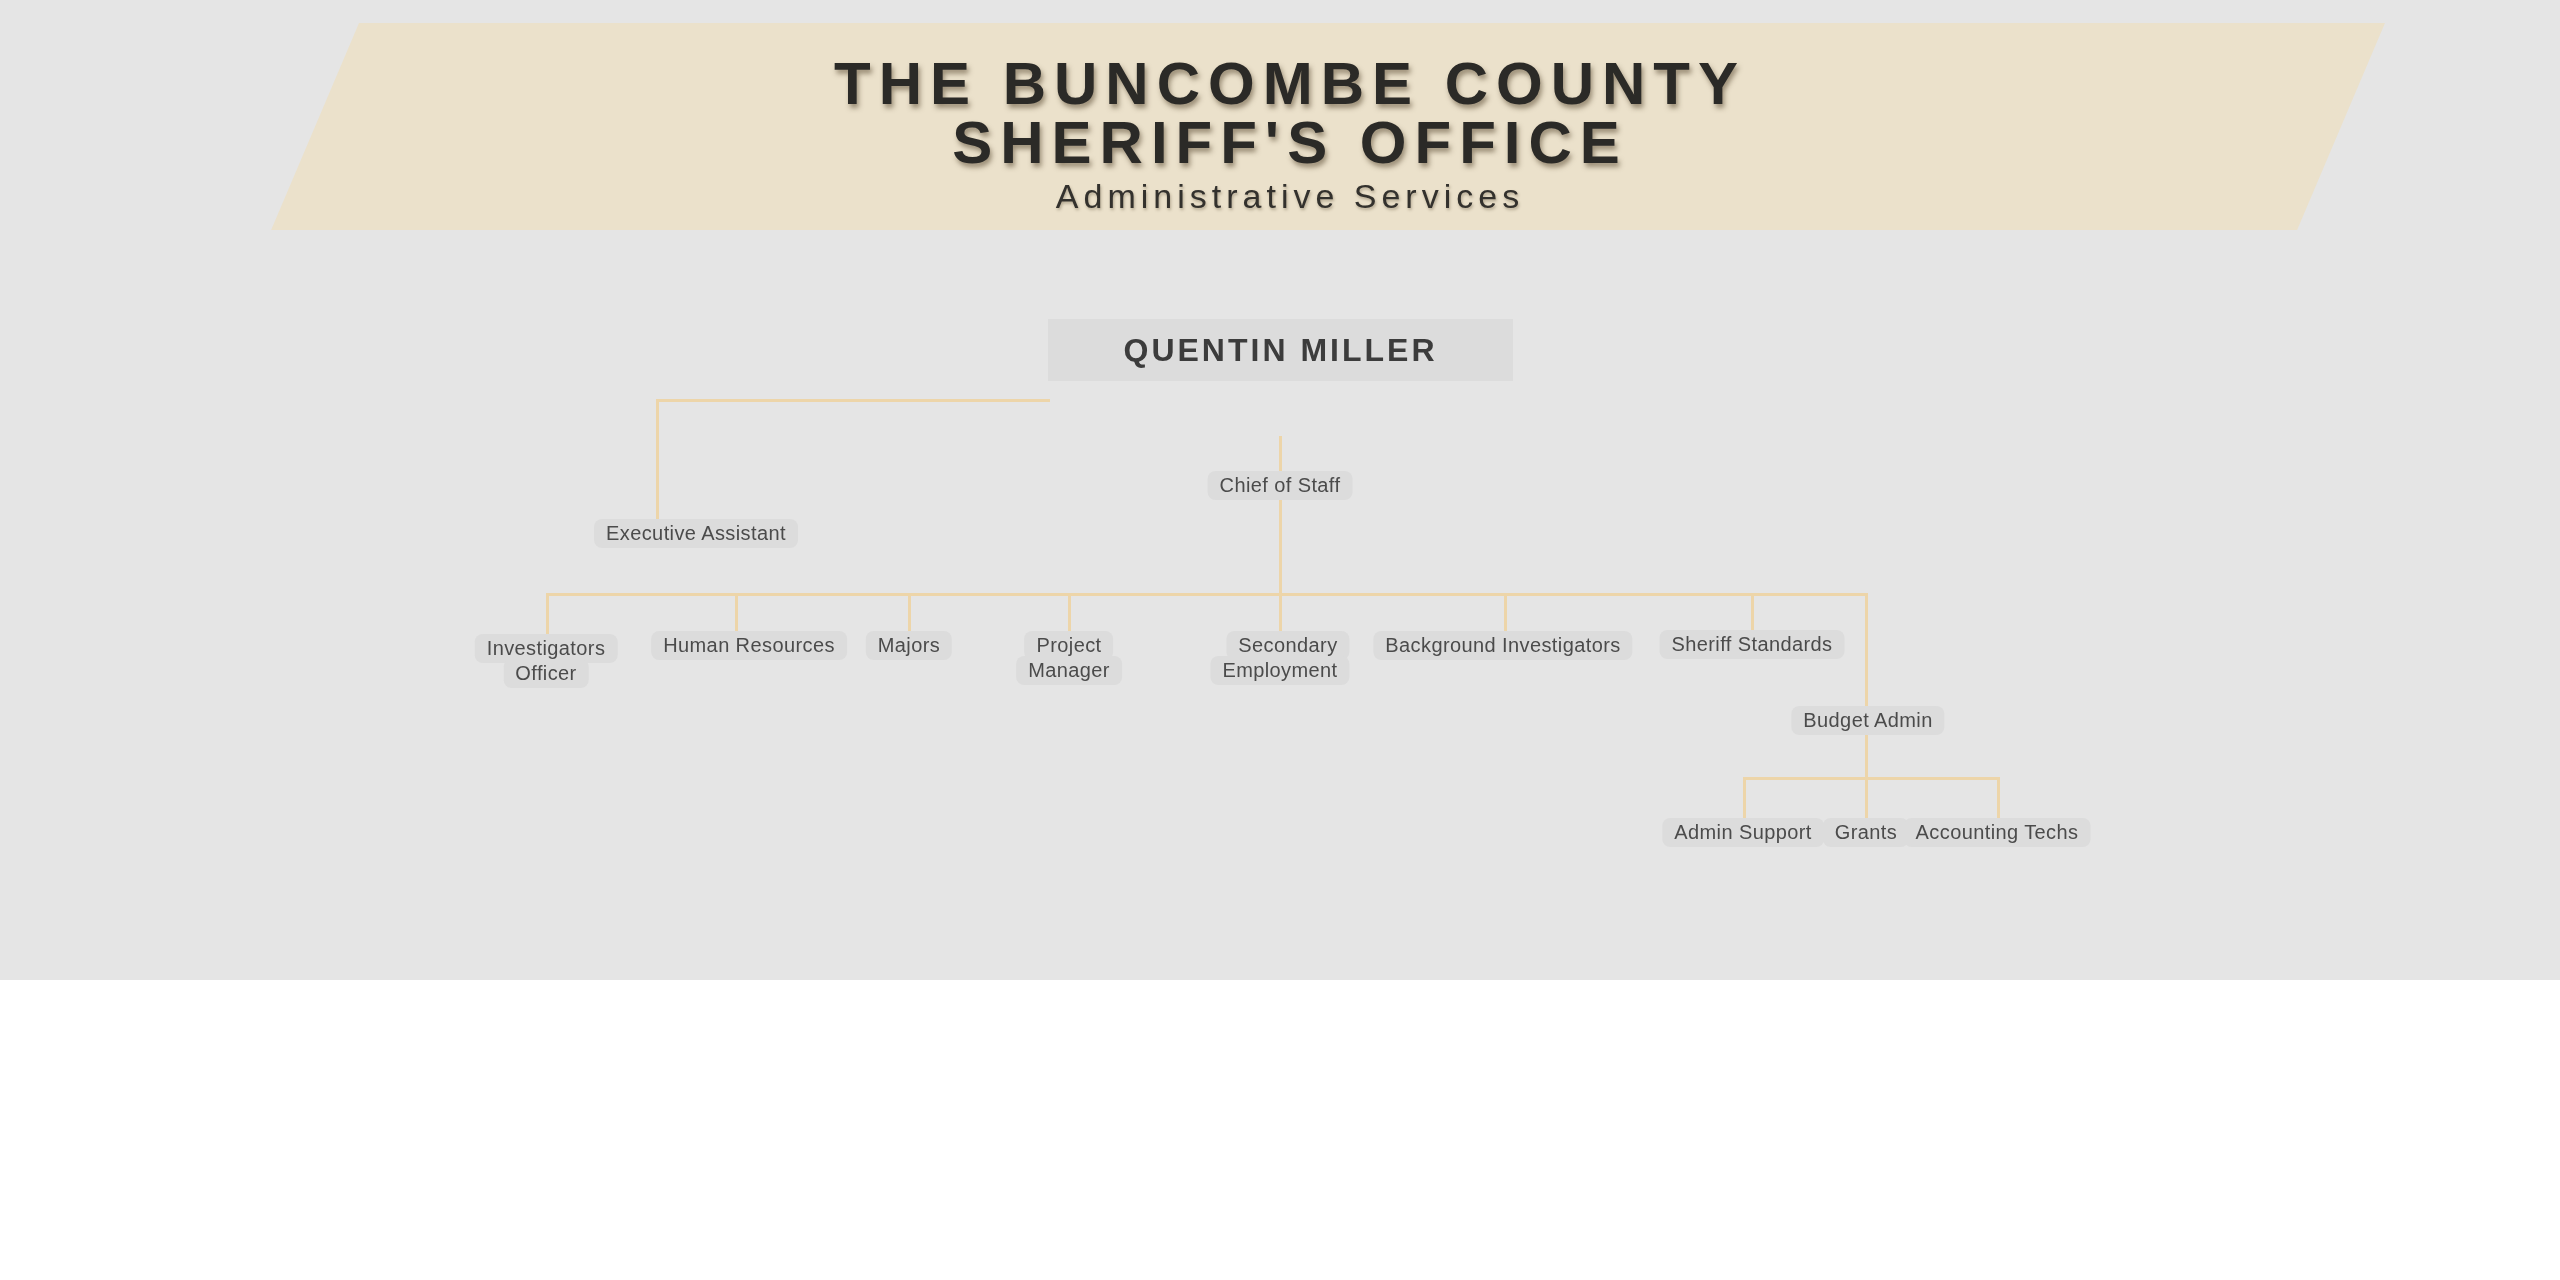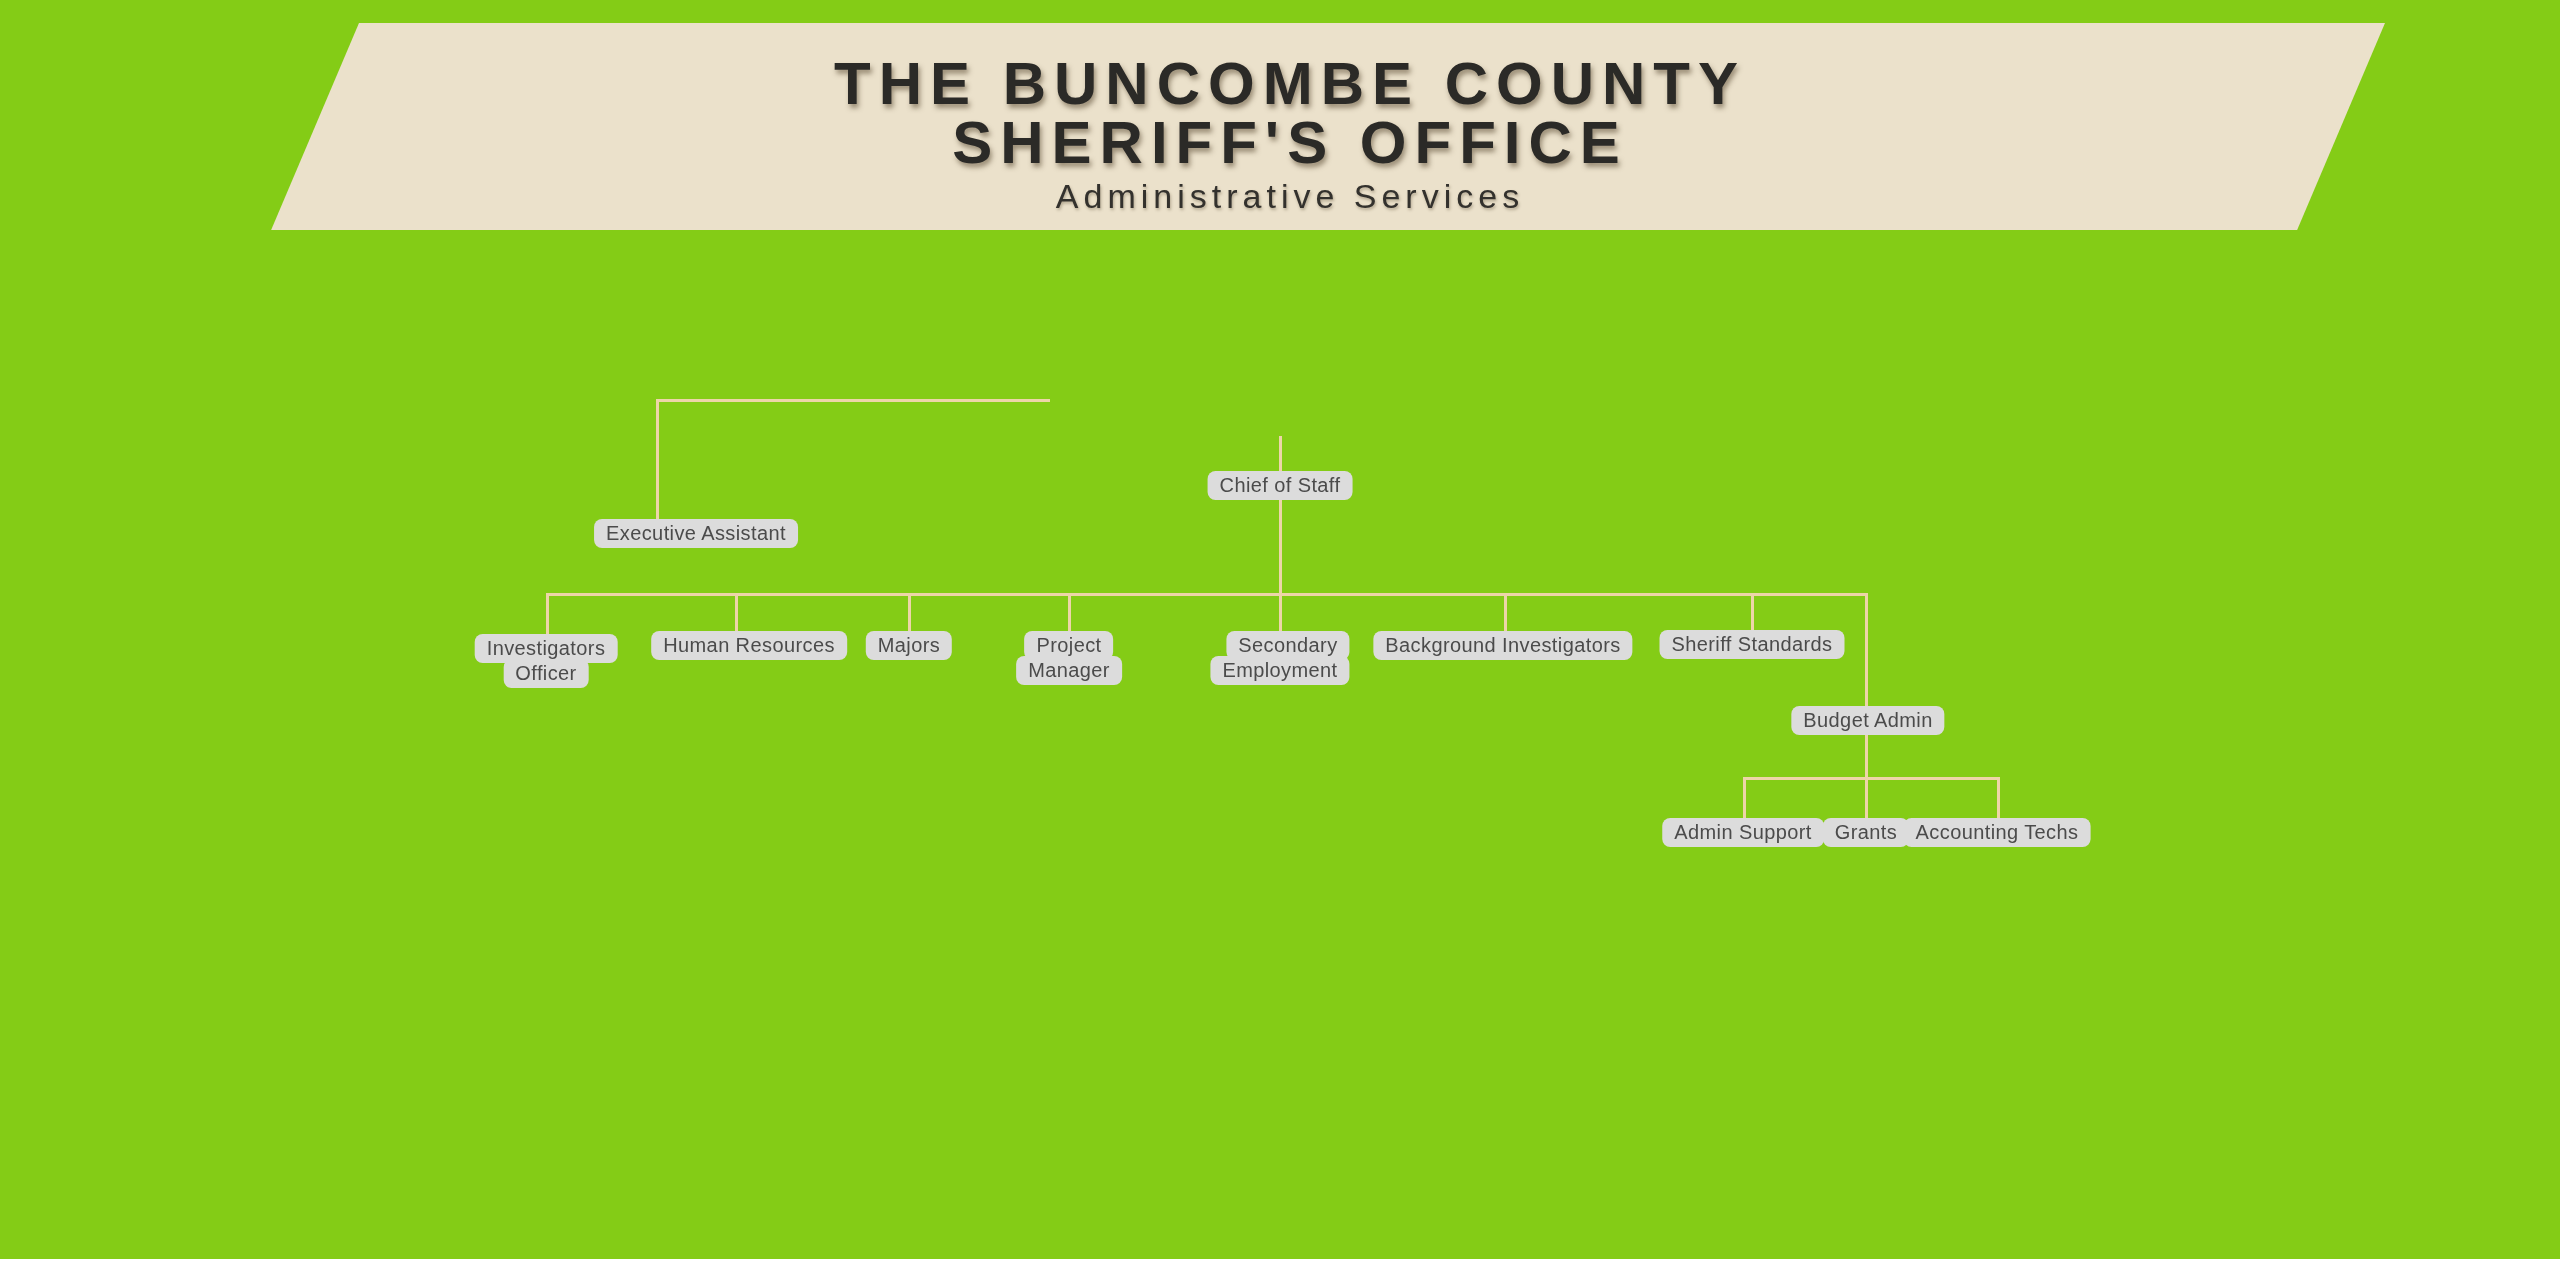--- a/index.html
+++ b/index.html
@@ -1,19 +1,19 @@
 <!DOCTYPE html>
 <html><head>
 <meta charset="utf-8">
 <style>
   html,body{margin:0;padding:0;background:#ffffff;}
   #canvas{
     position:relative;
-    width:2560px;height:1259px;
-    background:#84cc16;
+    width:2560px;height:980px;
+    background:#e5e5e5;
     font-family:"Liberation Sans", sans-serif;
     overflow:hidden;
   }
 
   
   .banner-shape{
     position:absolute;
     left:359px;top:23px;width:2026px;height:207px;
     background:#EBE1CB;
     transform:skewX(-23deg);
@@ -94,20 +94,21 @@
   <div class="v-line" style="left:1068px;top:593px;height:40px;"></div>
   <div class="v-line" style="left:1504px;top:593px;height:40px;"></div>
   <div class="v-line" style="left:1751px;top:593px;height:39px;"></div>
 
   <div class="v-line" style="left:1865px;top:593px;height:229px;"></div>
   <div class="h-line" style="left:1743px;top:777px;width:257px;"></div>
   <div class="v-line" style="left:1743px;top:777px;height:43px;"></div>
   <div class="v-line" style="left:1997px;top:777px;height:43px;"></div>
 
   <div class="root-box">
+    <div class="root-name">QUENTIN MILLER</div>
   </div>
 
   <div class="pill-stack" style="left:656px;top:519px;margin-left:40px;">
     <span>Executive Assistant</span>
   </div>
   <div class="pill-stack" style="left:1280px;top:471px;">
     <span>Chief of Staff</span>
   </div>
 
   <div class="pill-stack" style="left:546px;top:634px;">

